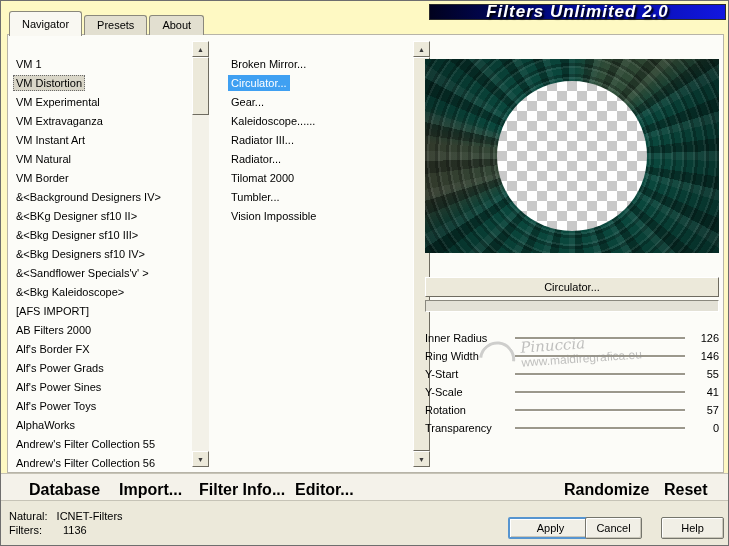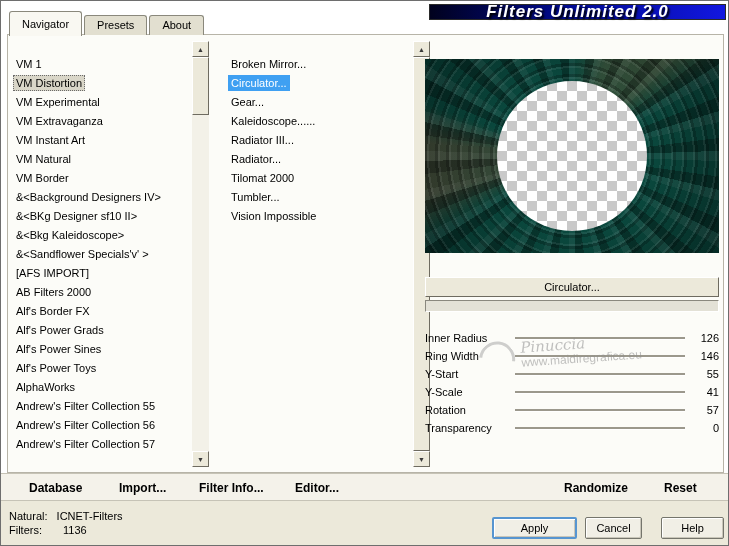--- a/index.html
+++ b/index.html
@@ -1,18 +1,18 @@
 <!DOCTYPE html>
 <html><head>
 <meta charset="utf-8">
 <style>
   html,body{margin:0;padding:0;background:#9a9a9a;}
   .window{
     position:relative;width:729px;height:546px;box-sizing:border-box;
-    background:#ffffff;border:1px solid #6e6e6e;overflow:hidden;
+    background:#fef9c3;border:1px solid #6e6e6e;overflow:hidden;
     font-family:"Liberation Sans",sans-serif;font-size:11px;color:#000;
   }
   
   .tabbar{position:absolute;left:8px;top:8px;height:26px;display:flex;align-items:flex-end;z-index:3;}
   .tab{
     box-sizing:border-box;padding:3px 12px 4px 12px;margin-right:2px;height:20px;
     background:#e2dfd0;border:1px solid #8a887c;border-bottom:none;
     border-radius:3px 3px 0 0;cursor:default;white-space:nowrap;
   }
   .tab.active{height:25px;background:#f9f8f2;padding-top:6px;font-weight:normal;position:relative;top:1px;}
@@ -85,21 +85,21 @@
   
   .watermark{position:absolute;left:478px;top:336px;z-index:4;opacity:0.55;transform:rotate(-4deg);
     display:flex;align-items:flex-start;color:#8f8f8f;pointer-events:none;}
   .wm-swirl{width:30px;height:30px;border:3px solid #a9a9a9;border-radius:50%;
     border-left-color:transparent;border-bottom-color:transparent;transform:rotate(-35deg);margin-right:6px;}
   .wm-name{font-family:"DejaVu Serif",serif;font-style:italic;font-size:15px;line-height:16px;}
   .wm-url{font-size:12px;line-height:14px;}
   
   .toolbar{position:absolute;left:0;top:472px;width:729px;height:28px;background:#f4f2ea;
     border-top:1px solid #c6c3b6;border-bottom:1px solid #c6c3b6;box-sizing:border-box;z-index:2;}
-  .tool-label{position:absolute;top:7px;font-weight:bold;font-size:12px;cursor:default;white-space:nowrap;}
+  .tool-label{position:absolute;top:7px;font-weight:bold;font-size:16px;cursor:default;white-space:nowrap;}
   
   .bottombar{position:absolute;left:0;top:500px;width:729px;height:46px;background:#ece9da;z-index:2;}
   .status-line{position:absolute;left:8px;white-space:nowrap;}
   .btn{
     position:absolute;box-sizing:border-box;height:22px;background:#f1efe6;
     border:1px solid #75756c;border-radius:2px;
     box-shadow:inset 1px 1px 0 #ffffff, inset -1px -1px 0 #c9c6b9;
     display:flex;align-items:center;justify-content:center;font-size:11px;cursor:default;
   }
   .btn.default{border:2px solid #5795d0;}
@@ -124,22 +124,24 @@
   <div class="list" style="left:12px;top:55px;width:176px;">
       <div class="list-item">VM 1</div>
       <div class="list-item nav-selected">VM Distortion</div>
       <div class="list-item">VM Experimental</div>
       <div class="list-item">VM Extravaganza</div>
       <div class="list-item">VM Instant Art</div>
       <div class="list-item">VM Natural</div>
       <div class="list-item">VM Border</div>
       <div class="list-item">&amp;&lt;Background Designers IV&gt;</div>
       <div class="list-item">&amp;&lt;BKg Designer sf10 II&gt;</div>
+      <div class="list-item">&amp;&lt;Bkg Designer sf10 III&gt;</div>
+      <div class="list-item">&amp;&lt;Bkg Designers sf10 IV&gt;</div>
+      <div class="list-item">&amp;&lt;Sandflower Specials'v' &gt;</div>
       <div class="list-item">&amp;&lt;Bkg Kaleidoscope&gt;</div>
-      <div class="list-item">&amp;&lt;Sandflower Specials'v' &gt;</div>
       <div class="list-item">[AFS IMPORT]</div>
       <div class="list-item">AB Filters 2000</div>
       <div class="list-item">Alf's Border FX</div>
       <div class="list-item">Alf's Power Grads</div>
       <div class="list-item">Alf's Power Sines</div>
       <div class="list-item">Alf's Power Toys</div>
       <div class="list-item">AlphaWorks</div>
       <div class="list-item">Andrew's Filter Collection 55</div>
       <div class="list-item">Andrew's Filter Collection 56</div>
       <div class="list-item">Andrew's Filter Collection 57</div>
@@ -240,18 +242,18 @@
 
   <div class="bottombar">
     <div class="status-line" style="top:9px;">
       <span>Natural:</span>
       <span style="margin-left:6px;">ICNET-Filters</span>
     </div>
     <div class="status-line" style="top:23px;">
       <span>Filters:</span>
       <span style="margin-left:18px;">1136</span>
     </div>
-    <div class="btn default" style="left:491px;top:16px;width:85px;">Apply</div>
+    <div class="btn default" style="left:507px;top:16px;width:85px;">Apply</div>
     <div class="btn" style="left:584px;top:16px;width:57px;">Cancel</div>
     <div class="btn" style="left:660px;top:16px;width:63px;">Help</div>
   </div>
 
 </div>
 
 </body></html>

